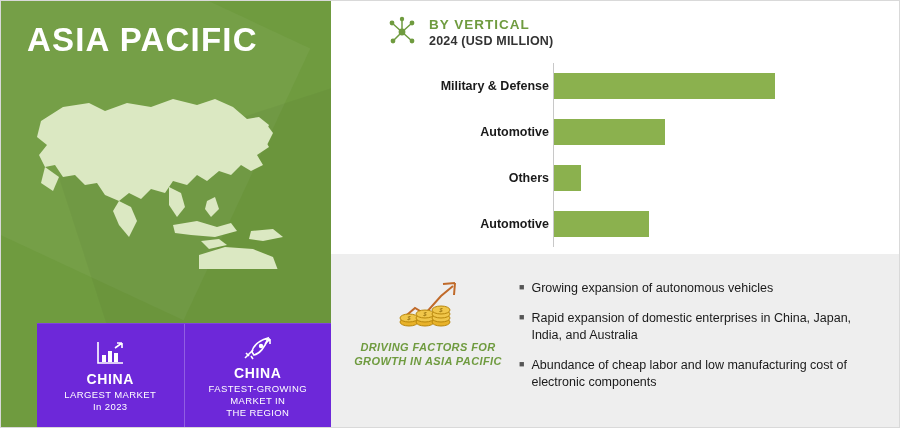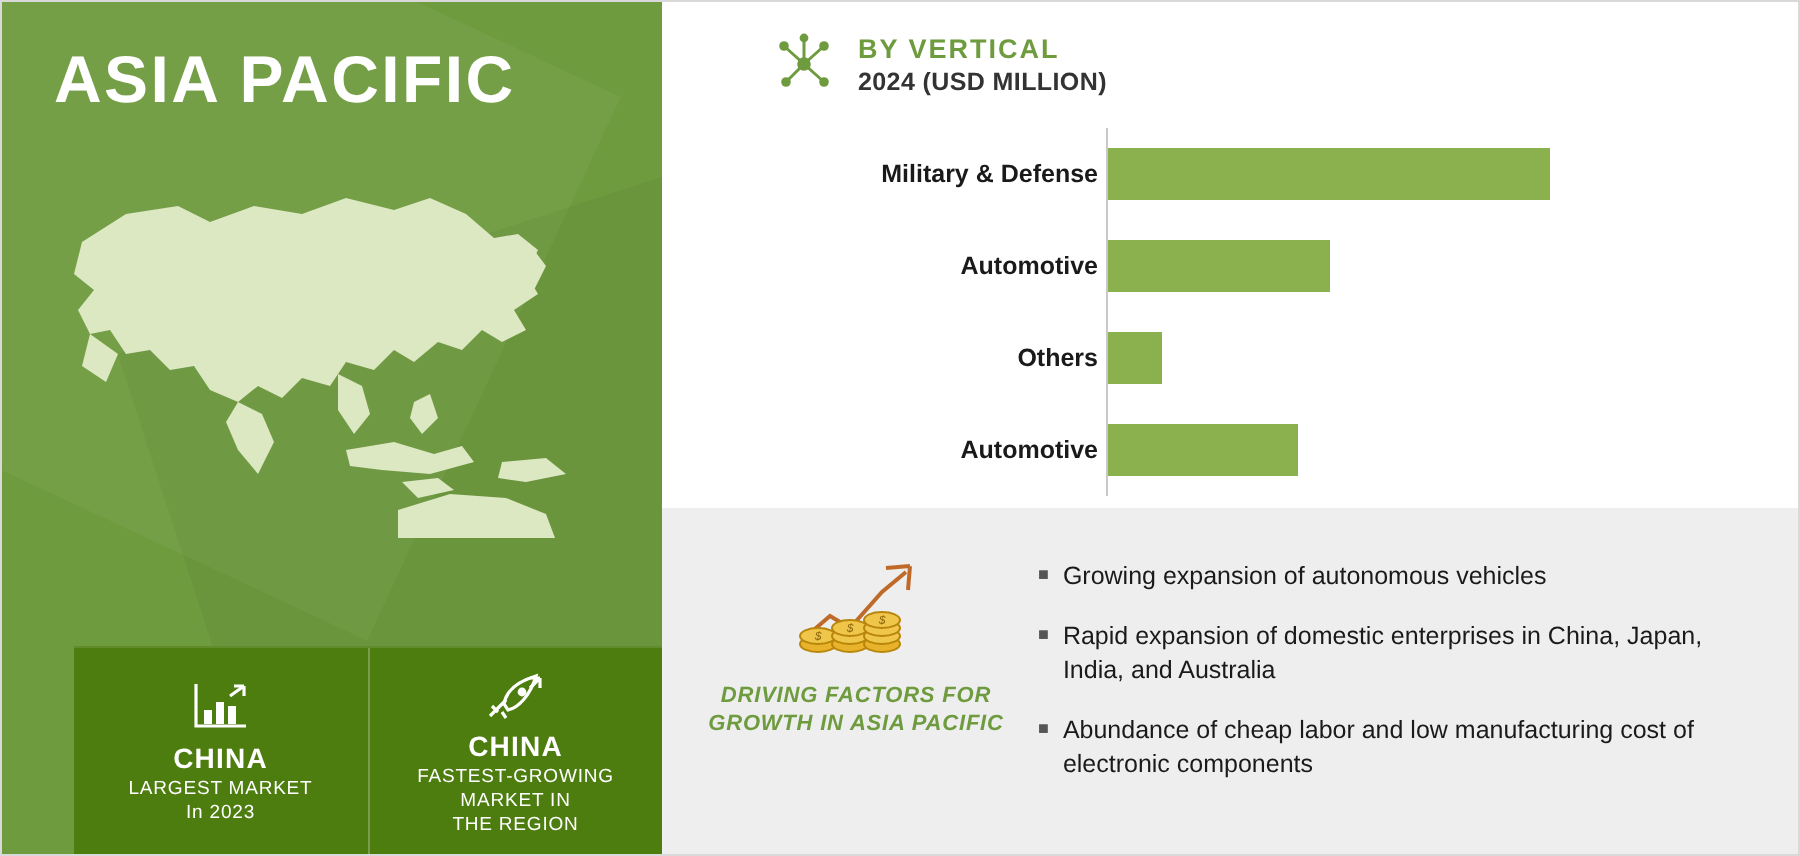--- a/index.html
+++ b/index.html
@@ -57,21 +57,21 @@
   }
   .map-area {
     flex: 1;
     position: relative;
     z-index: 2;
   }
   .map-area svg { display: block; }
 
   .stats-strip {
     height: 104px;
-    background: #4d7c0f;
+    background: #6d28d9;
     display: flex;
     position: relative;
     z-index: 3;
     border-top: 1px solid rgba(255,255,255,0.12);
     margin-left: 36px;
   }
   .stat-cell {
     flex: 1;
     display: flex;
     flex-direction: column;

